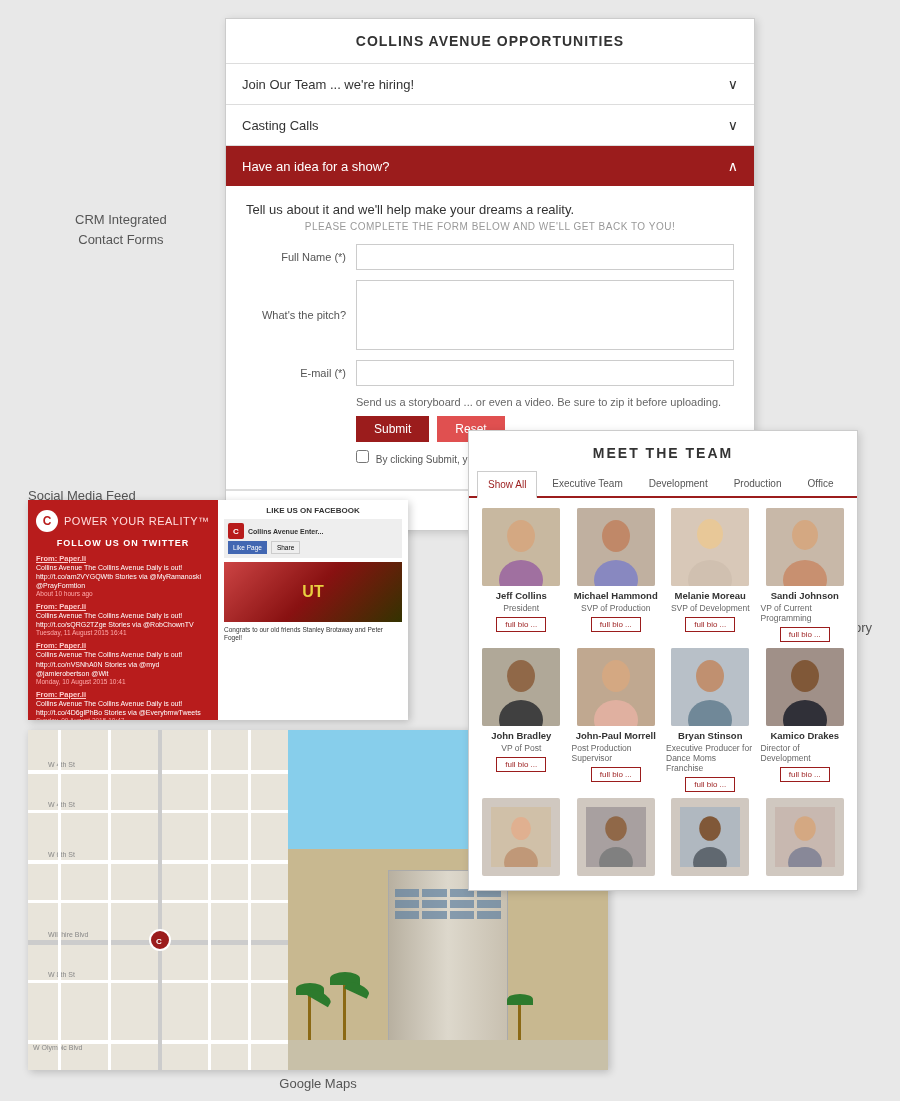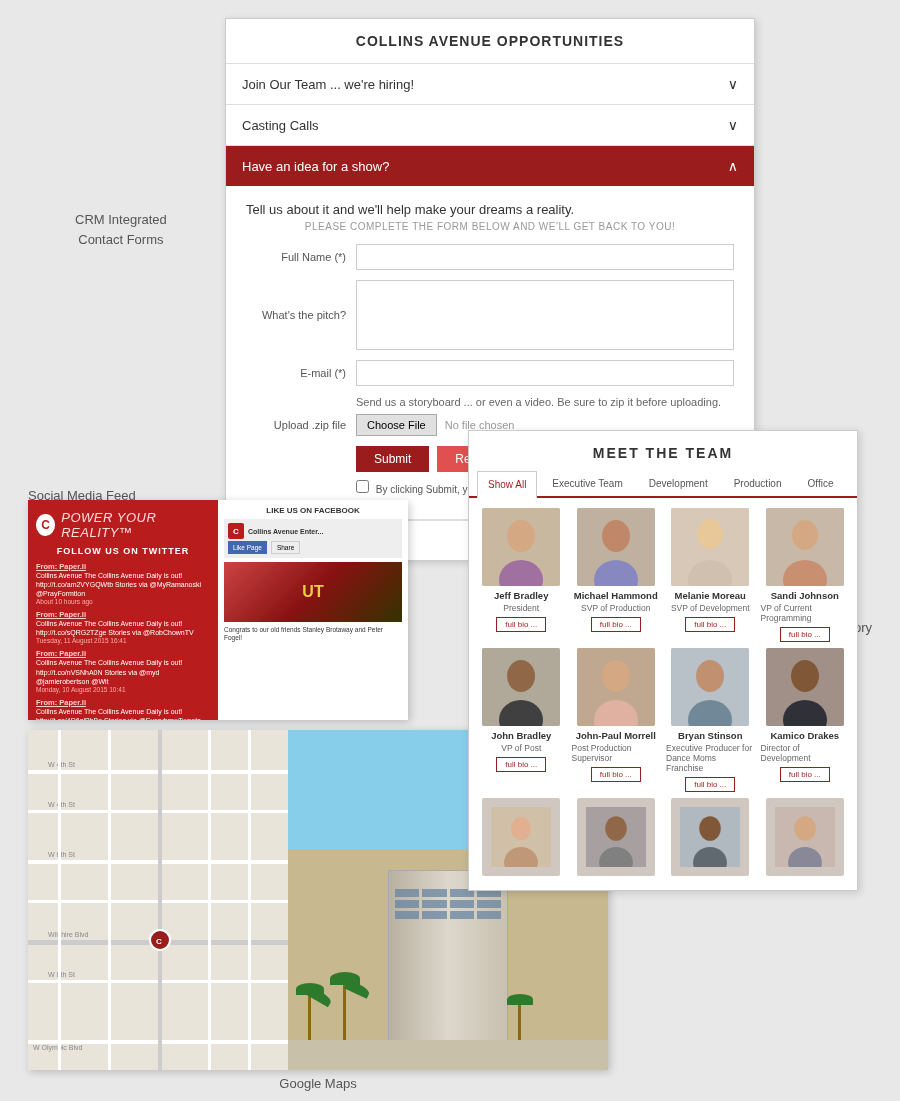--- a/index.html
+++ b/index.html
@@ -308,23 +308,22 @@
       background: #fff;
       border-radius: 50%;
       display: flex;
       align-items: center;
       justify-content: center;
       color: #b81c1c;
       font-weight: bold;
       font-size: 12px;
     }
     .social-tagline {
-      font-size: 13px;
+      font-size: 11px;
       color: #ffdddd;
-      font-style: italic;
       letter-spacing: 0.5px;
     }
     .social-header {
       font-size: 9px;
       font-weight: bold;
       color: #fff;
       text-align: center;
       margin-bottom: 6px;
       letter-spacing: 1px;
     }
@@ -468,25 +467,20 @@
         <label class="form-label">What's the pitch?</label>
         <textarea class="form-textarea" style=""></textarea>
       </div>
       <div class="form-row">
         <label class="form-label">E-mail (*)</label>
         <input class="form-input" type="text" style="">
       </div>
 
       <p class="form-note">Send us a storyboard ... or even a video. Be sure to zip it before uploading.</p>
 
-      <div class="form-file-row">
-        <label class="form-file-label">Upload .zip file</label>
-        <button class="form-file-btn">Choose File</button>
-        <span class="form-file-info">No file chosen</span>
-      </div>
 
       <div class="form-buttons">
         <button class="btn-submit">Submit</button>
         <button class="btn-reset">Reset</button>
       </div>
 
       <div class="form-terms">
         <input type="checkbox" style="margin-right: 4px;">
         <span>By clicking Submit, you are also agreeing to all </span>
         <a href="#" style="color:#9b1c1c;">Terms and Conditions</a>
@@ -517,21 +511,21 @@
   <div class="team-grid">
 
     <div class="team-member">
       <div class="team-photo">
         <svg width="78" height="78" viewBox="0 0 78 78">
           <rect width="78" height="78" fill="#c8b8a0"></rect>
           <ellipse cx="39" cy="28" rx="14" ry="16" fill="#d4a882"></ellipse>
           <ellipse cx="39" cy="72" rx="22" ry="20" fill="#a070a0"></ellipse>
         </svg>
       </div>
-      <div class="team-name">Jeff Bradley</div>
+      <div class="team-name">Jeff Collins</div>
       <div class="team-role">President</div>
       <button class="team-bio-btn">full bio ...</button>
     </div>
     <div class="team-member">
       <div class="team-photo">
         <svg width="78" height="78" viewBox="0 0 78 78">
           <rect width="78" height="78" fill="#c0b0a0"></rect>
           <ellipse cx="39" cy="28" rx="14" ry="16" fill="#c08868"></ellipse>
           <ellipse cx="39" cy="72" rx="22" ry="20" fill="#8888c0"></ellipse>
         </svg>

